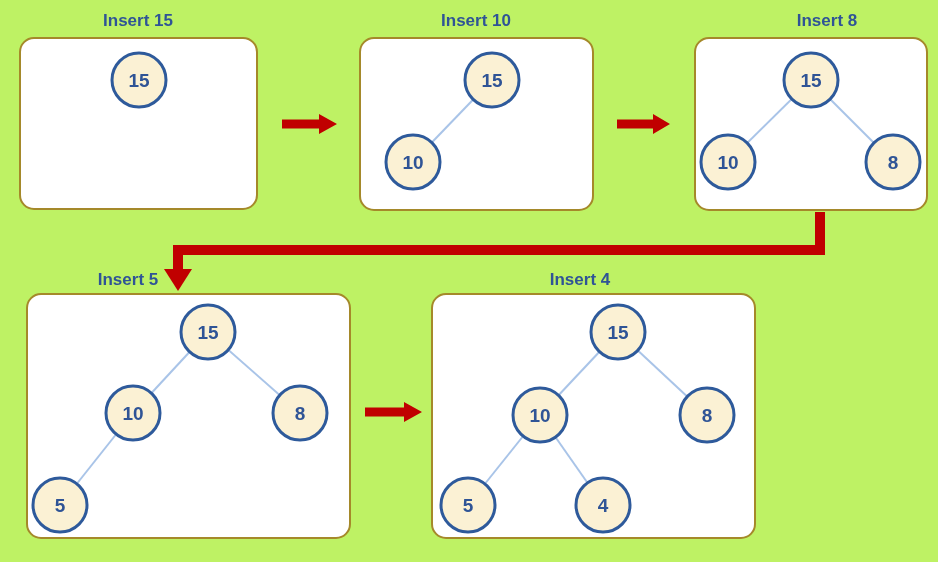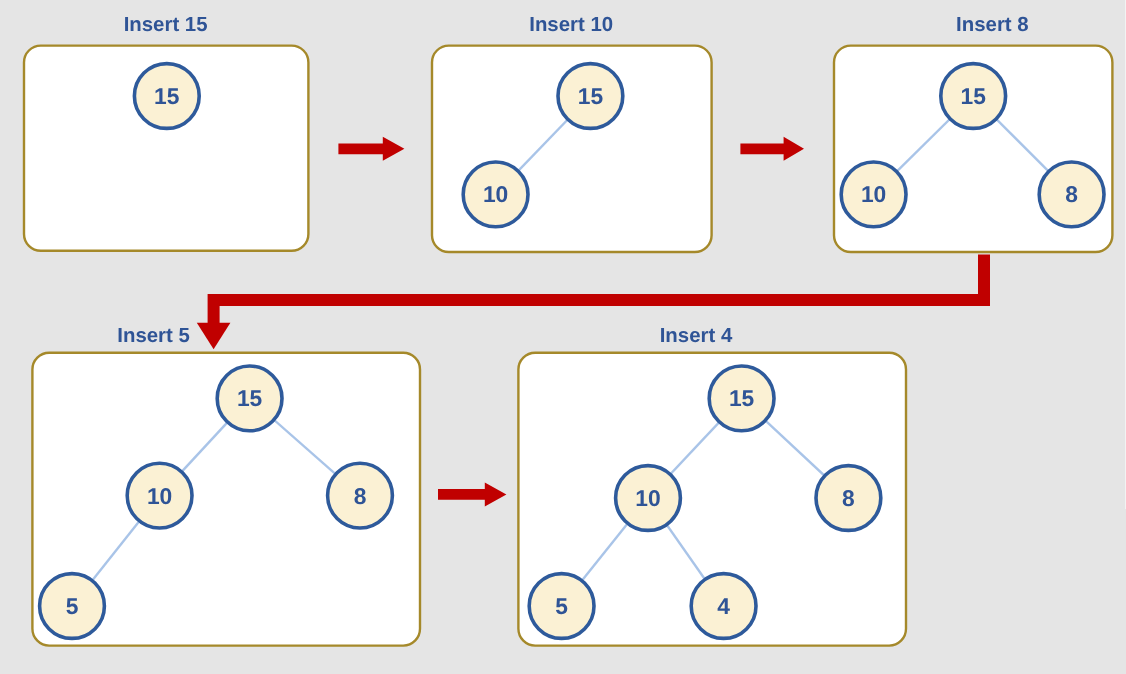--- a/index.html
+++ b/index.html
@@ -1,19 +1,19 @@
 <!DOCTYPE html>
 <html><head>
 <meta charset="utf-8">
 <style>
   html,body{margin:0;padding:0;background:#ffffff;}
   #stage{
     position:relative;
     width:938px;height:562px;
-    background:#e5e5e5;
+    background:#bef264;
     font-family:"Liberation Sans", sans-serif;
     overflow:hidden;
   }
   svg text.title{
     font-family:"Liberation Sans", sans-serif;
     font-size:17px;
     font-weight:bold;
   }
   svg text.nodelabel{
     font-family:"Liberation Sans", sans-serif;

